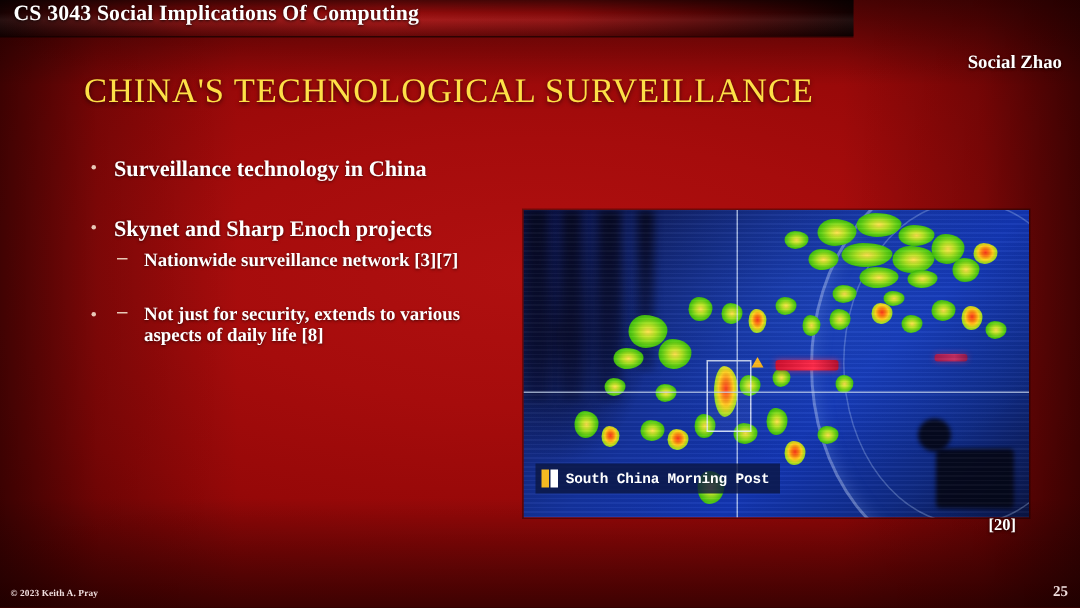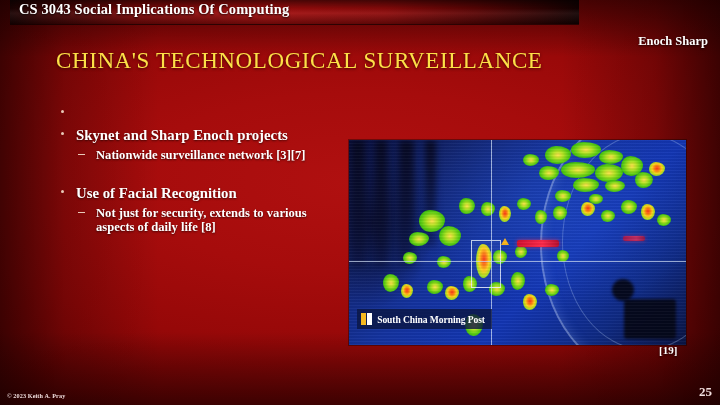--- a/index.html
+++ b/index.html
@@ -45,21 +45,20 @@
     left: 0; top: 0;
     width: 569px; height: 24px;
     background:
       linear-gradient(to bottom,
         rgba(0,0,0,.55) 0%, rgba(0,0,0,.10) 35%,
         rgba(255,255,255,.06) 55%, rgba(0,0,0,.35) 100%),
       linear-gradient(to right,
         #1a0202 0%, #3a0404 6%, #7e0808 22%, #a20d0d 45%,
         #8d0a0a 66%, #5a0404 82%, #2c0202 94%, #120101 100%);
     box-shadow: 0 1px 0 rgba(0,0,0,.6);
-    margin-left: 10px;
   }
   .header-title {
     position: absolute;
     left: 9px; top: 1px;
     font-size: 14.5px;
     font-weight: bold;
     color: #ffffff;
     letter-spacing: .1px;
     text-shadow: 0 1px 2px rgba(0,0,0,.85);
     white-space: nowrap;
@@ -259,20 +258,21 @@
   
   .scmp {
     position: absolute;
     left: 8px; bottom: 16px;
     height: 20px;
     display: flex;
     align-items: center;
     gap: 5px;
     padding: 0 7px 0 4px;
     background: rgba(11,22,66,.80);
+    font-family: Liberation Mono, monospace;
   }
   .scmp-mark {
     display: flex;
     gap: 1.2px;
     flex: 0 0 auto;
   }
   .scmp-mark i { display: block; width: 5px; height: 12px; }
   .scmp-mark i.y { background: #f5b921; }
   .scmp-mark i.w { background: #ffffff; }
   .scmp-text {
@@ -296,66 +296,66 @@
     left: 7px; bottom: 6px;
     font-size: 6.2px;
     font-weight: bold;
     color: #f0dede;
     letter-spacing: .1px;
     white-space: nowrap;
   }
   .footer-page {
     position: absolute;
     right: 8px; bottom: 5px;
-    font-size: 13px;
+    font-size: 10px;
     font-weight: bold;
     color: #f0dede;
   }
 </style>
 </head>
 <body>
 
 <div id="slide">
 
   <div class="bg-base"></div>
   <div class="bg-vign"></div>
   <div class="bg-vign2"></div>
 
   <div class="headerbar">
     <div class="header-title">CS 3043 Social Implications Of Computing</div>
   </div>
 
 
-  <div class="author">Enoch Sharp</div>
+  <div class="author">Social Zhao</div>
 
   <div class="slide-title">CHINA'S TECHNOLOGICAL SURVEILLANCE</div>
 
   <div class="bullets">
 
     <div class="bgroup">
       <div class="l1">
         <span class="mk"></span>
+        <span>Surveillance technology in China</span>
       </div>
     </div>
 
     <div class="bgroup">
       <div class="l1">
         <span class="mk"></span>
         <span>Skynet and Sharp Enoch projects</span>
       </div>
       <div class="l2">
         <span class="mk2"></span>
         <span>Nationwide surveillance network [3][7]</span>
       </div>
     </div>
 
     <div class="bgroup">
       <div class="l1">
         <span class="mk"></span>
-        <span>Use of Facial Recognition</span>
       </div>
       <div class="l2">
         <span class="mk2"></span>
         <span>Not just for security, extends to various aspects of daily life [8]</span>
       </div>
     </div>
 
   </div>
 
   <div class="pic-wrap">
@@ -431,18 +431,18 @@
 
     <div class="scmp">
       <span class="scmp-mark">
         <i class="y"></i>
           <i class="w"></i>
       </span>
       <span class="scmp-text">South China Morning Post</span>
     </div>
   </div>
 
-  <div class="citation">[19]</div>
+  <div class="citation">[20]</div>
 
   <div class="footer-copy">© 2023 Keith A. Pray</div>
   <div class="footer-page">25</div>
 
 </div>
 
 </body></html>

